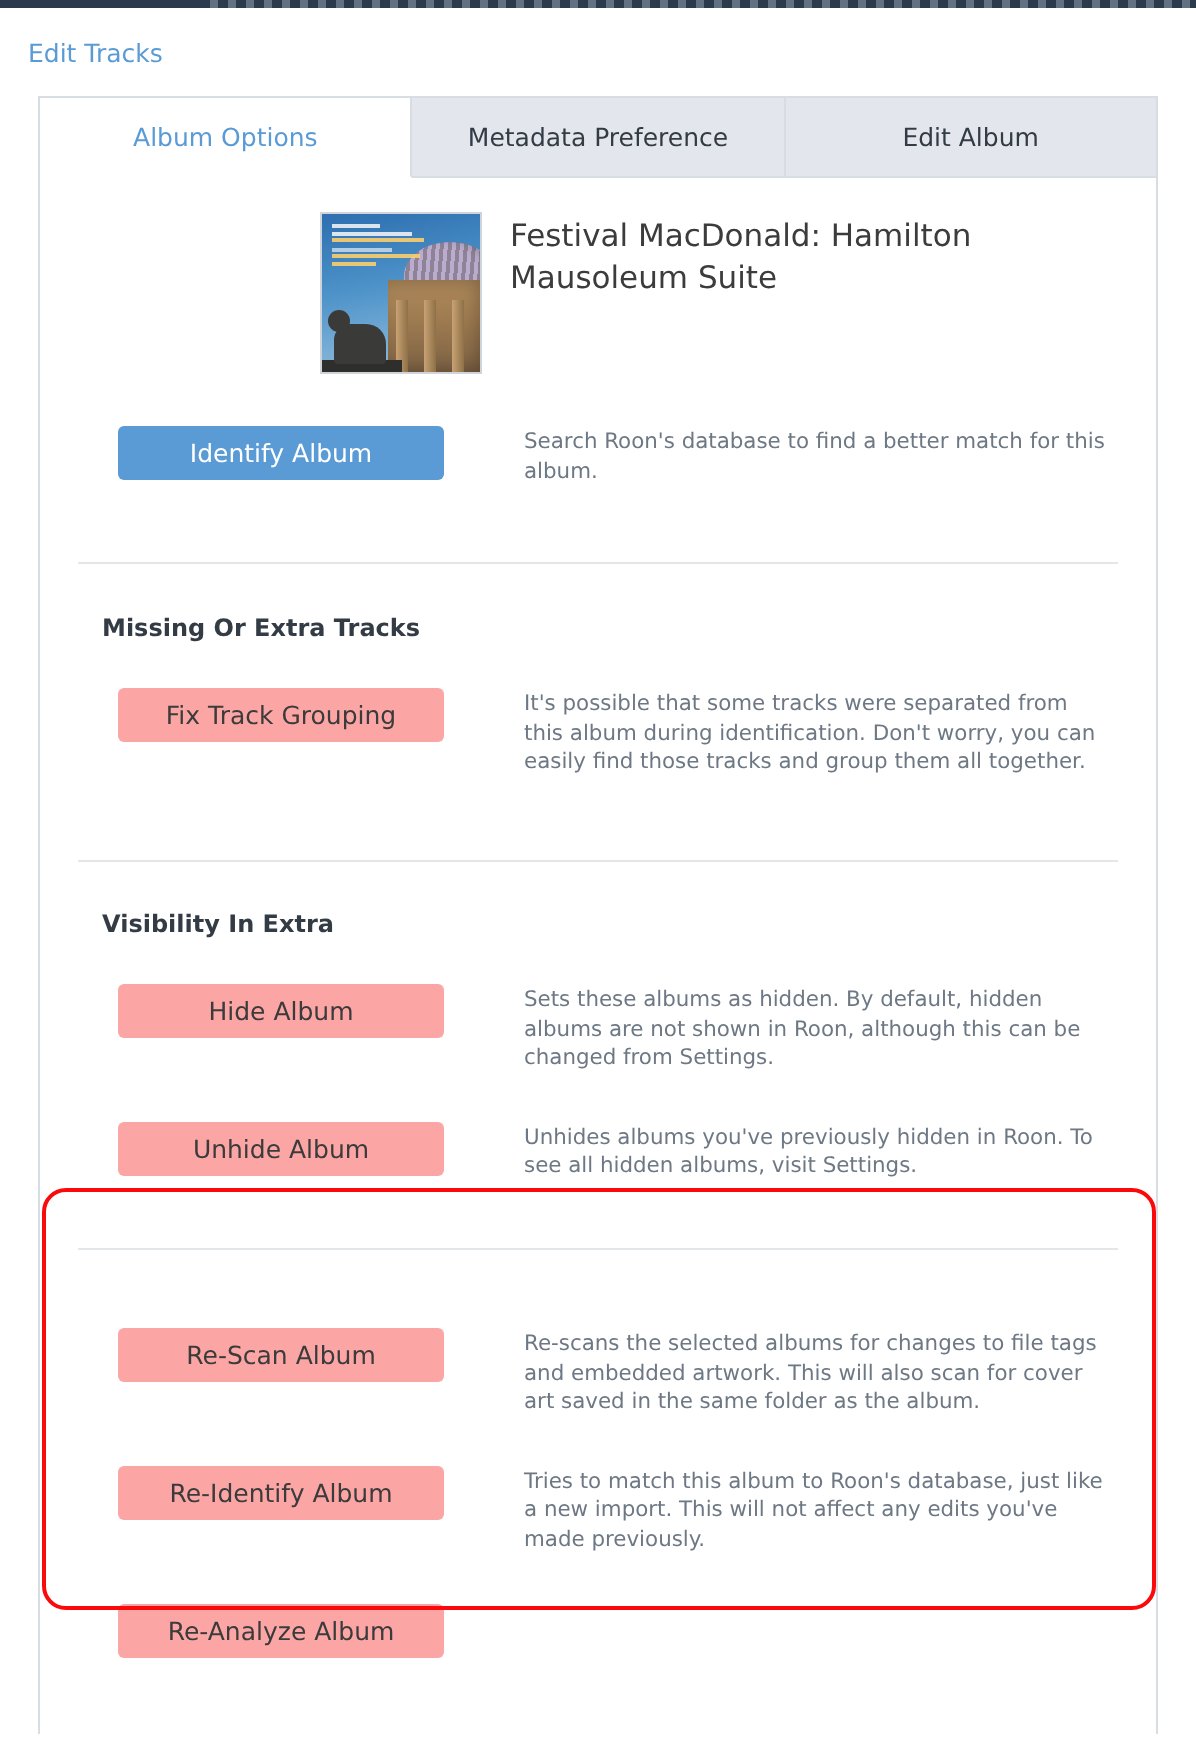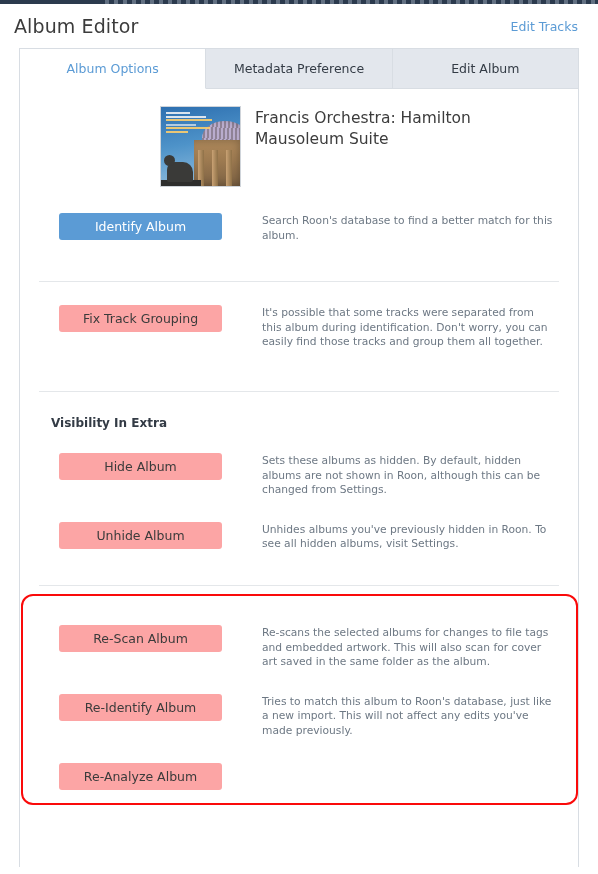--- a/index.html
+++ b/index.html
@@ -258,21 +258,20 @@
 </head>
 <body>
 
 <div class="top-strip">
   <div class="hatch"></div>
 </div>
 
 <div class="app">
 
   <div class="header">
-    <div class="page-title">Album Editor</div>
     <div class="edit-tracks-link">Edit Tracks</div>
   </div>
 
   <div class="panel">
 
     <div class="tabs">
       <div class="tab active">Album Options</div>
       <div class="tab">Metadata Preference</div>
       <div class="tab">Edit Album</div>
     </div>
@@ -292,32 +291,33 @@
           <div class="art-text">
             <i class="w1"></i>
               <i class="w2"></i>
               <i class="w3"></i>
             <i class="w4"></i>
               <i class="w5"></i>
               <i class="w6"></i>
           </div>
         </div>
         <div class="album-meta">
-          <div class="album-title">Francis Orchestra: Hamilton Mausoleum Suite</div>
+          <div class="album-title">Festival MacDonald: Hamilton Mausoleum Suite</div>
         </div>
       </div>
 
       <div class="row" style="margin-top:26px;">
         <button class="btn primary">Identify Album</button>
         <div class="row-desc">Search Roon's database to find a better match for this album.</div>
       </div>
 
       <div class="divider" style="margin-top:38px;"></div>
 
       <div class="section">
+        <div class="section-title" style="margin-top:25px;">Missing Or Extra Tracks</div>
         <div class="row" style="margin-top:23px;">
           <button class="btn">Fix Track Grouping</button>
           <div class="row-desc">It's possible that some tracks were separated from this album during identification. Don't worry, you can easily find those tracks and group them all together.</div>
         </div>
       </div>
 
       <div class="divider" style="margin-top:41px;"></div>
 
       <div class="section">
         <div class="section-title" style="margin-top:24px;">Visibility In Extra</div>

